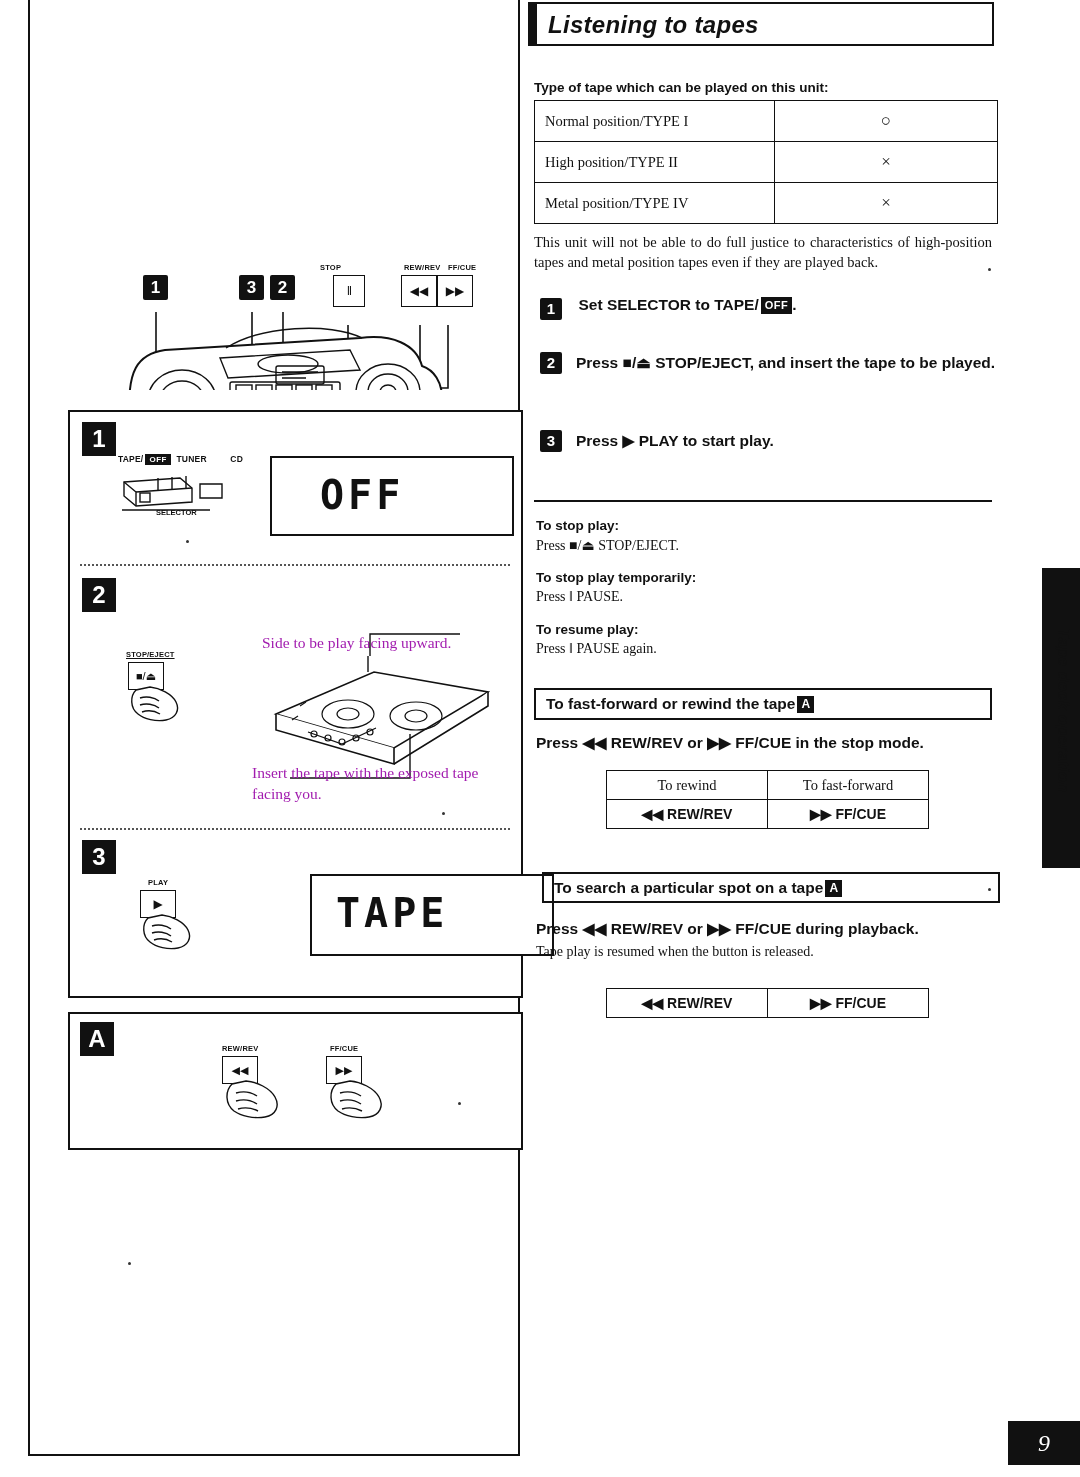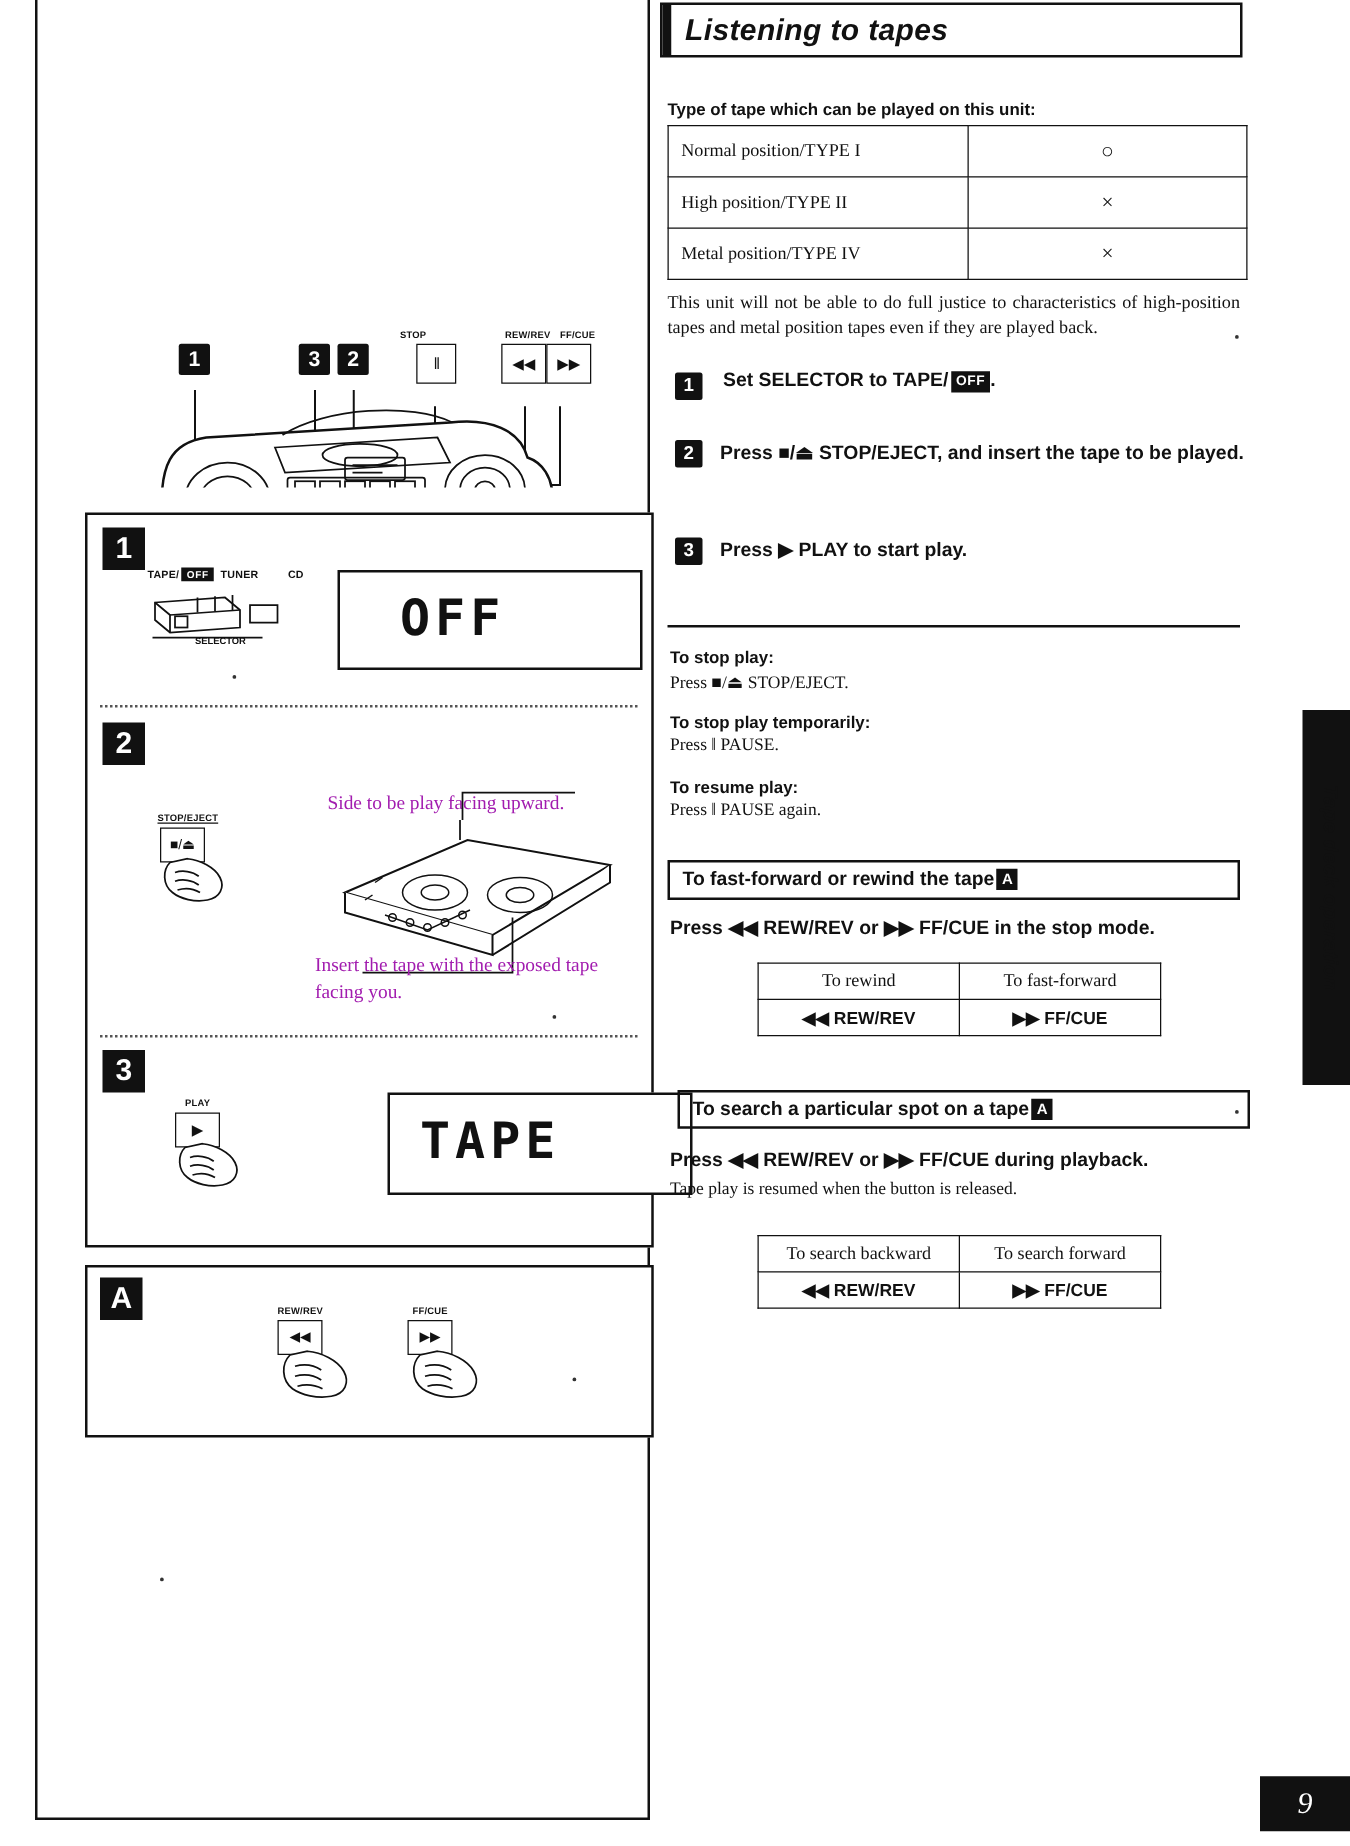--- a/index.html
+++ b/index.html
@@ -433,24 +433,20 @@
       </table>
 
     <div class="sec-head" style="left:14px; top:872px; width:458px; height:31px;">
       <span>To search a particular spot on a tape</span><span class="inline-badge">A</span>
     </div>
     <div class="r-step" style="left:8px; top:918px; width:460px;">Press ◀◀ REW/REV or ▶▶ FF/CUE during playback.</div>
     <div class="r-subtext" style="left:8px; top:944px; width:460px;">Tape play is resumed when the button is released.</div>
 
     <table class="dir-table" style="left:78px; top:988px;">
       <tbody>
-          <tr>
-        <td>To search backward</td>
-        <td>To search forward</td>
-      </tr>
       <tr>
         <td class="b">◀◀ REW/REV</td>
         <td class="b">▶▶ FF/CUE</td>
       </tr>
     </tbody>
       </table>
 
     <div class="speck" style="left:460px; top:268px;"></div>
     <div class="speck" style="left:460px; top:888px;"></div>
   </div>

